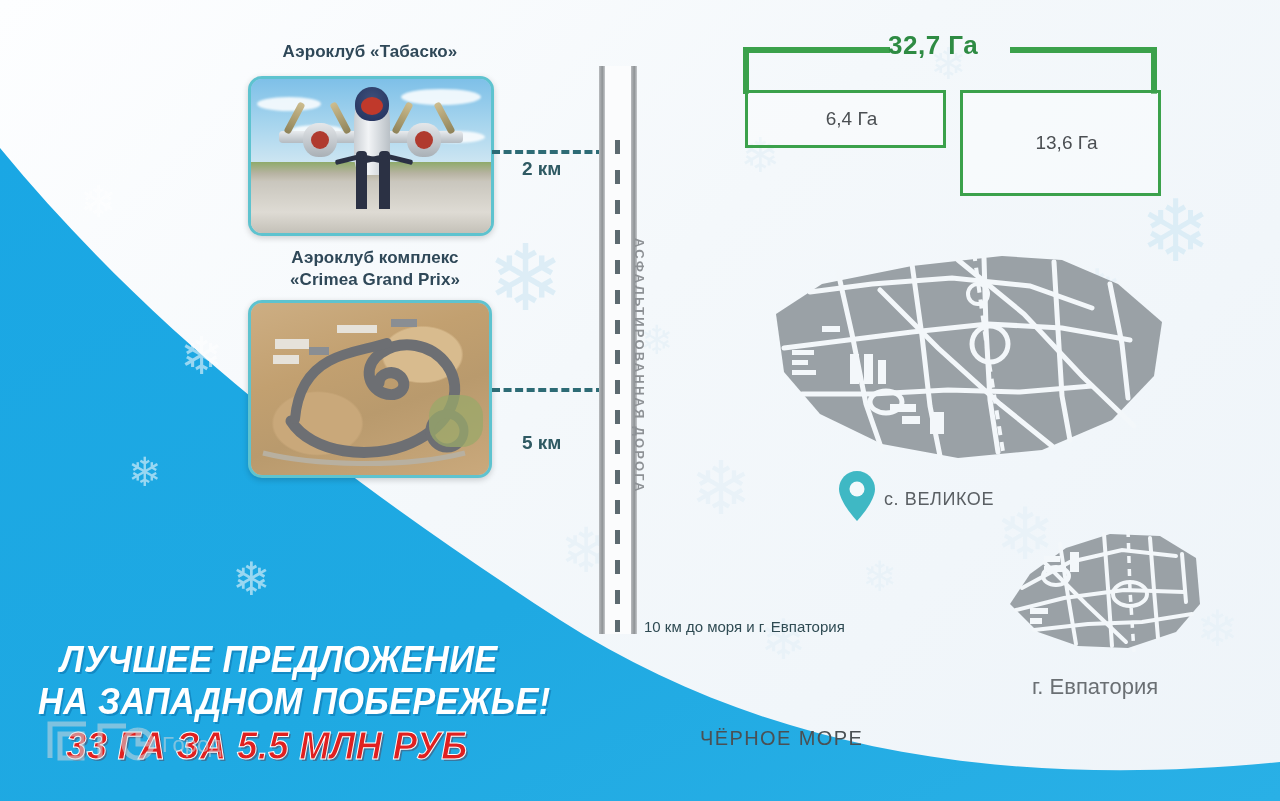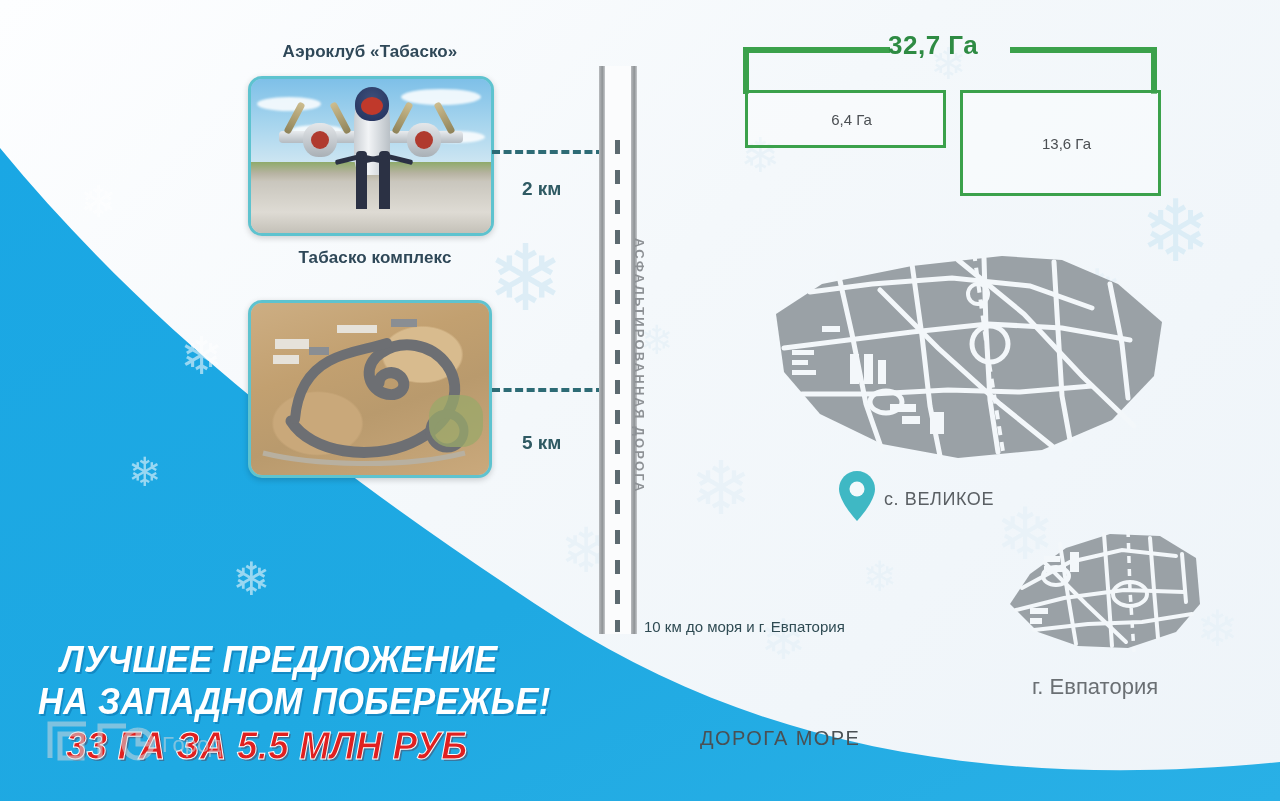--- a/index.html
+++ b/index.html
@@ -55,21 +55,21 @@
      radial-gradient(ellipse at 28% 70%,#c9a87a 0 18%,transparent 19%),
      radial-gradient(ellipse at 72% 30%,#d8bb8e 0 16%,transparent 17%),
      linear-gradient(160deg,#cdae83 0%,#c2a070 35%,#b99a6d 60%,#caa97c 100%);}
   .bld{position:absolute;background:#e6e2da;}
   .bld.d{background:#8a8e93;}
   .grass{position:absolute;background:#9aa86a;border-radius:40%;}
 
   
   .gbox{position:absolute;border:3px solid #3ba14b;background:rgba(255,255,255,.35);
         display:flex;align-items:center;justify-content:center;}
-  .gbox span{color:#4b4f53;font-size:15px;margin-left:12px;}
+  .gbox span{color:#4b4f53;font-size:19px;margin-left:12px;}
   .brace-label{position:absolute;color:#2e8b43;font-weight:700;font-size:26px;letter-spacing:.5px;}
 
   
   .road-edge{position:absolute;width:6px;background:linear-gradient(90deg,#b8bbbe,#8f9396 55%,#c5c8cb);}
   .road-fill{position:absolute;background:#fbfcfd;}
   .road-dash{position:absolute;width:5px;background:
       repeating-linear-gradient(180deg,#5c6a70 0 14px,transparent 14px 30px);}
   .road-label{
     position:absolute;color:#8d9195;font-size:13px;font-weight:700;letter-spacing:2.2px;
     writing-mode:vertical-rl;text-orientation:mixed;white-space:nowrap;
@@ -165,42 +165,43 @@
     <div class="blade" style="left:190px;top:22px;width:7px;height:34px;transform:rotate(-28deg);"></div>
 
     <div class="person" style="left:105px;top:72px;width:11px;height:58px;border-radius:4px 4px 0 0;"></div>
     <div class="arm" style="left:84px;top:78px;width:26px;height:5px;transform:rotate(-14deg);"></div>
     <div class="arm" style="left:112px;top:78px;width:24px;height:5px;transform:rotate(12deg);"></div>
     <div class="person" style="left:128px;top:72px;width:11px;height:58px;border-radius:4px 4px 0 0;"></div>
     <div class="arm" style="left:108px;top:78px;width:24px;height:5px;transform:rotate(-12deg);"></div>
     <div class="arm" style="left:136px;top:78px;width:26px;height:5px;transform:rotate(14deg);"></div>
   </div>
 
-  <div class="card-title" style="left:240px;top:248px;width:270px;">Табаско комплекс</div>
+  <div class="card-title" style="left:240px;top:248px;width:270px;">Аэроклуб комплекс</div>
+  <div class="card-title" style="left:240px;top:270px;width:270px;">«Crimea Grand Prix»</div>
 
   <div class="photo-card" style="left:248px;top:300px;width:238px;height:172px;">
     <div class="terrain"></div>
     <svg style="position:absolute;left:0;top:0;" width="238" height="172" viewBox="0 0 238 172">
       <path d="M40,118 C 60,150 120,158 160,140 C 200,122 214,88 196,62
                C 180,40 150,36 130,50 C 112,62 116,84 132,90
                C 148,96 158,84 150,74 C 142,66 128,70 128,80" stroke="#6d6f73" stroke-width="11" fill="none" stroke-linecap="round"></path>
       <path d="M44,116 C 46,92 56,70 78,58 C 96,48 118,46 136,40" stroke="#6d6f73" stroke-width="10" fill="none" stroke-linecap="round"></path>
       <path d="M12,150 C 60,162 150,166 214,150" stroke="#b8b0a0" stroke-width="5" fill="none"></path>
       <circle cx="196" cy="128" r="17" fill="none" stroke="#6d6f73" stroke-width="9"></circle>
     </svg>
     <div class="bld" style="left:24px;top:36px;width:34px;height:10px;"></div>
     <div class="bld" style="left:22px;top:52px;width:26px;height:9px;"></div>
     <div class="bld d" style="left:58px;top:44px;width:20px;height:8px;"></div>
     <div class="bld" style="left:86px;top:22px;width=40px;width:40px;height:8px;"></div>
     <div class="bld d" style="left:140px;top:16px;width:26px;height:8px;"></div>
     <div class="grass" style="left:178px;top:92px;width:54px;height:52px;opacity:.75;"></div>
   </div>
 
   <div class="dash-line" style="left:492px;top:150px;width:112px;"></div>
-  <div class="dist-label" style="left:522px;top:158px;margin-top:20px;">2 км</div>
+  <div class="dist-label" style="left:522px;top:158px;">2 км</div>
 
   <div class="dash-line" style="left:492px;top:388px;width:112px;"></div>
   <div class="dist-label" style="left:522px;top:396px;margin-top:36px;">5 км</div>
 
   <div class="road-fill" style="left:601px;top:66px;width:36px;height:568px;"></div>
   <div class="road-edge" style="left:599px;top:66px;height:568px;"></div>
   <div class="road-edge" style="left:631px;top:66px;height:568px;"></div>
   <div class="road-dash" style="left:615px;top:140px;height:492px;"></div>
   <div class="road-label" style="left:632px;top:238px;">АСФАЛЬТИРОВАННАЯ ДОРОГА</div>
   <div class="road-note" style="left:644px;top:618px;">10 км до моря и г. Евпатория</div>
@@ -283,21 +284,21 @@
       <rect x="44" y="38" width="16" height="6"></rect>
         <rect x="44" y="48" width="22" height="6"></rect>
       <rect x="70" y="34" width="9" height="20"></rect>
         <rect x="30" y="90" width="18" height="6"></rect>
       <rect x="30" y="100" width="12" height="6"></rect>
     </g>
     <ellipse cx="56" cy="58" rx="13" ry="9" fill="none" stroke="#f3f7fa" stroke-width="4"></ellipse>
   </svg>
   <div class="city-label" style="left:1032px;top:674px;">г. Евпатория</div>
 
-  <div class="sea-label" style="left:700px;top:727px;">ДОРОГА МОРЕ</div>
+  <div class="sea-label" style="left:700px;top:727px;">ЧЁРНОЕ МОРЕ</div>
 
   <div class="headline" style="left:60px;top:640px;">ЛУЧШЕЕ ПРЕДЛОЖЕНИЕ</div>
   <div class="headline" style="left:38px;top:682px;">НА ЗАПАДНОМ ПОБЕРЕЖЬЕ!</div>
   <div class="price" style="left:66px;top:724px;">33 ГА ЗА 5.5 МЛН РУБ</div>
 
   <svg class="wm" width="200" height="64" viewBox="0 0 200 64">
     <g fill="none" stroke="#cfd8de" stroke-width="5">
       <path d="M8,52 L8,18 L44,18"></path>
       <path d="M18,52 L18,28 L40,28 L40,52 Z"></path>
       <path d="M58,52 L58,20 L84,20"></path>

